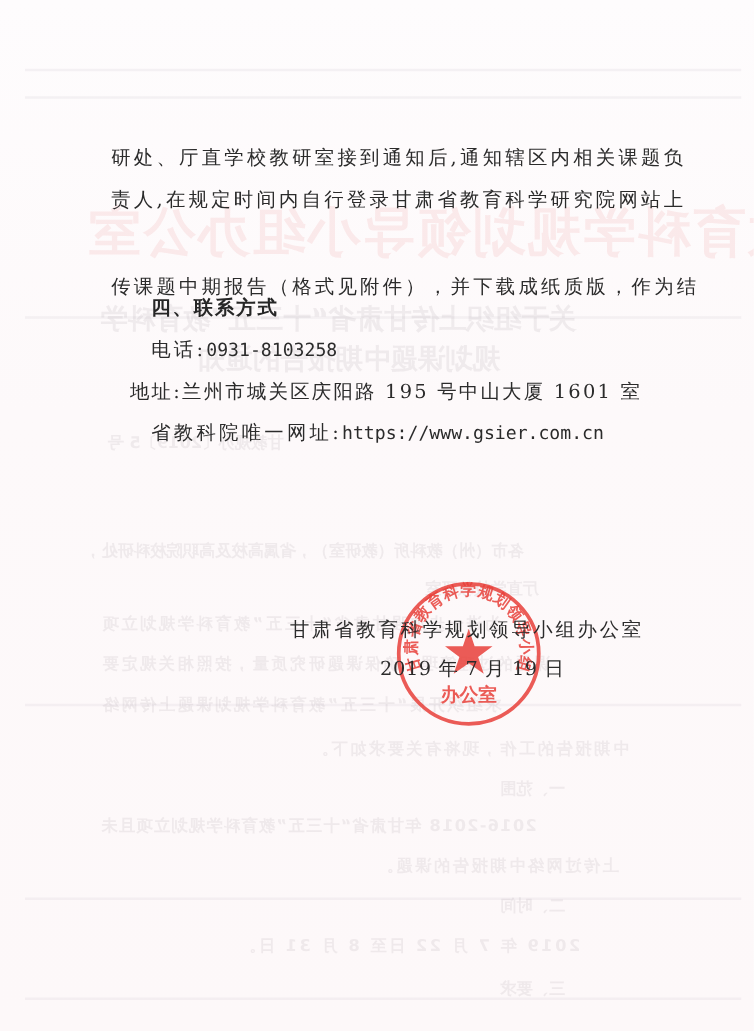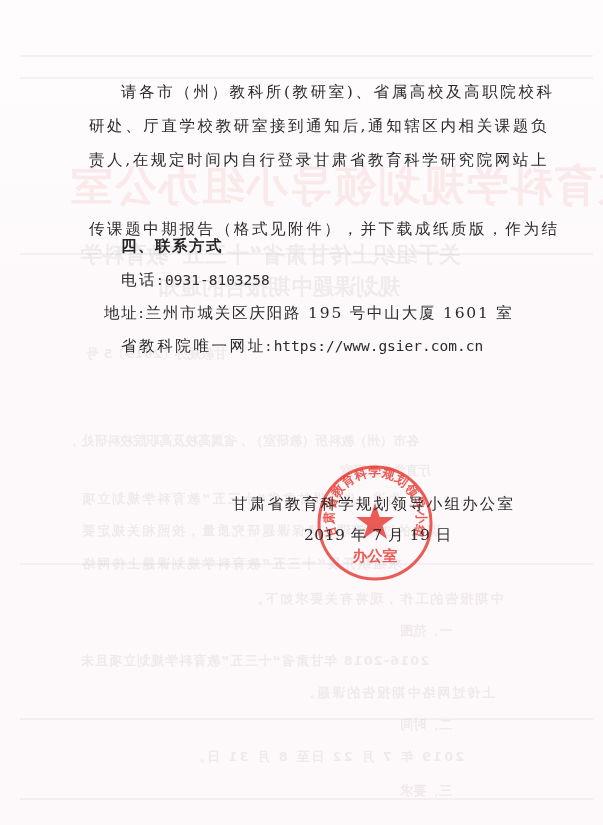--- a/index.html
+++ b/index.html
@@ -97,21 +97,20 @@
   <div class="ghost" style="left:80px; top:522px; font-size:13px; letter-spacing:2px;">课题的过程管理，确保课题研究质量，按照相关规定要</div>
   <div class="ghost" style="left:80px; top:555px; font-size:13px; letter-spacing:2px;">求组织开展“十三五”教育科学规划课题上传网络</div>
   <div class="ghost" style="left:248px; top:590px; font-size:13px; letter-spacing:2px;">中期报告的工作，现将有关要求如下。</div>
   <div class="ghost" style="left:400px; top:622px; font-size:13px;">一、范围</div>
   <div class="ghost" style="left:80px; top:652px; font-size:13px; letter-spacing:1px;">2016-2018 年甘肃省“十三五”教育科学规划立项且未</div>
   <div class="ghost" style="left:300px; top:684px; font-size:13px; letter-spacing:2px;">上传过网络中期报告的课题。</div>
   <div class="ghost" style="left:400px; top:716px; font-size:13px;">二、时间</div>
   <div class="ghost" style="left:190px; top:748px; font-size:13px; letter-spacing:2px;">2019 年 7 月 22 日至 8 月 31 日。</div>
   <div class="ghost" style="left:400px; top:782px; font-size:13px;">三、要求</div>
 
-  <div class="text" style="left:121px; top:82px;">请各市（州）教科所(教研室)、省属高校及高职院校科</div>
   <div class="text" style="left:89px; top:116px;">研处、厅直学校教研室接到通知后,通知辖区内相关课题负</div>
   <div class="text" style="left:89px; top:150px;">责人,在规定时间内自行登录甘肃省教育科学研究院网站上</div>
   <div class="text" style="left:89px; top:183px;margin-top:36px;">传课题中期报告（格式见附件），并下载成纸质版，作为结</div>
 
   <div class="heading" style="left:121px; top:236px;">四、联系方式</div>
 
   <div class="text" style="left:121px; top:270px;">
     <span>电话:</span><span class="mono">0931-8103258</span>
   </div>
 

